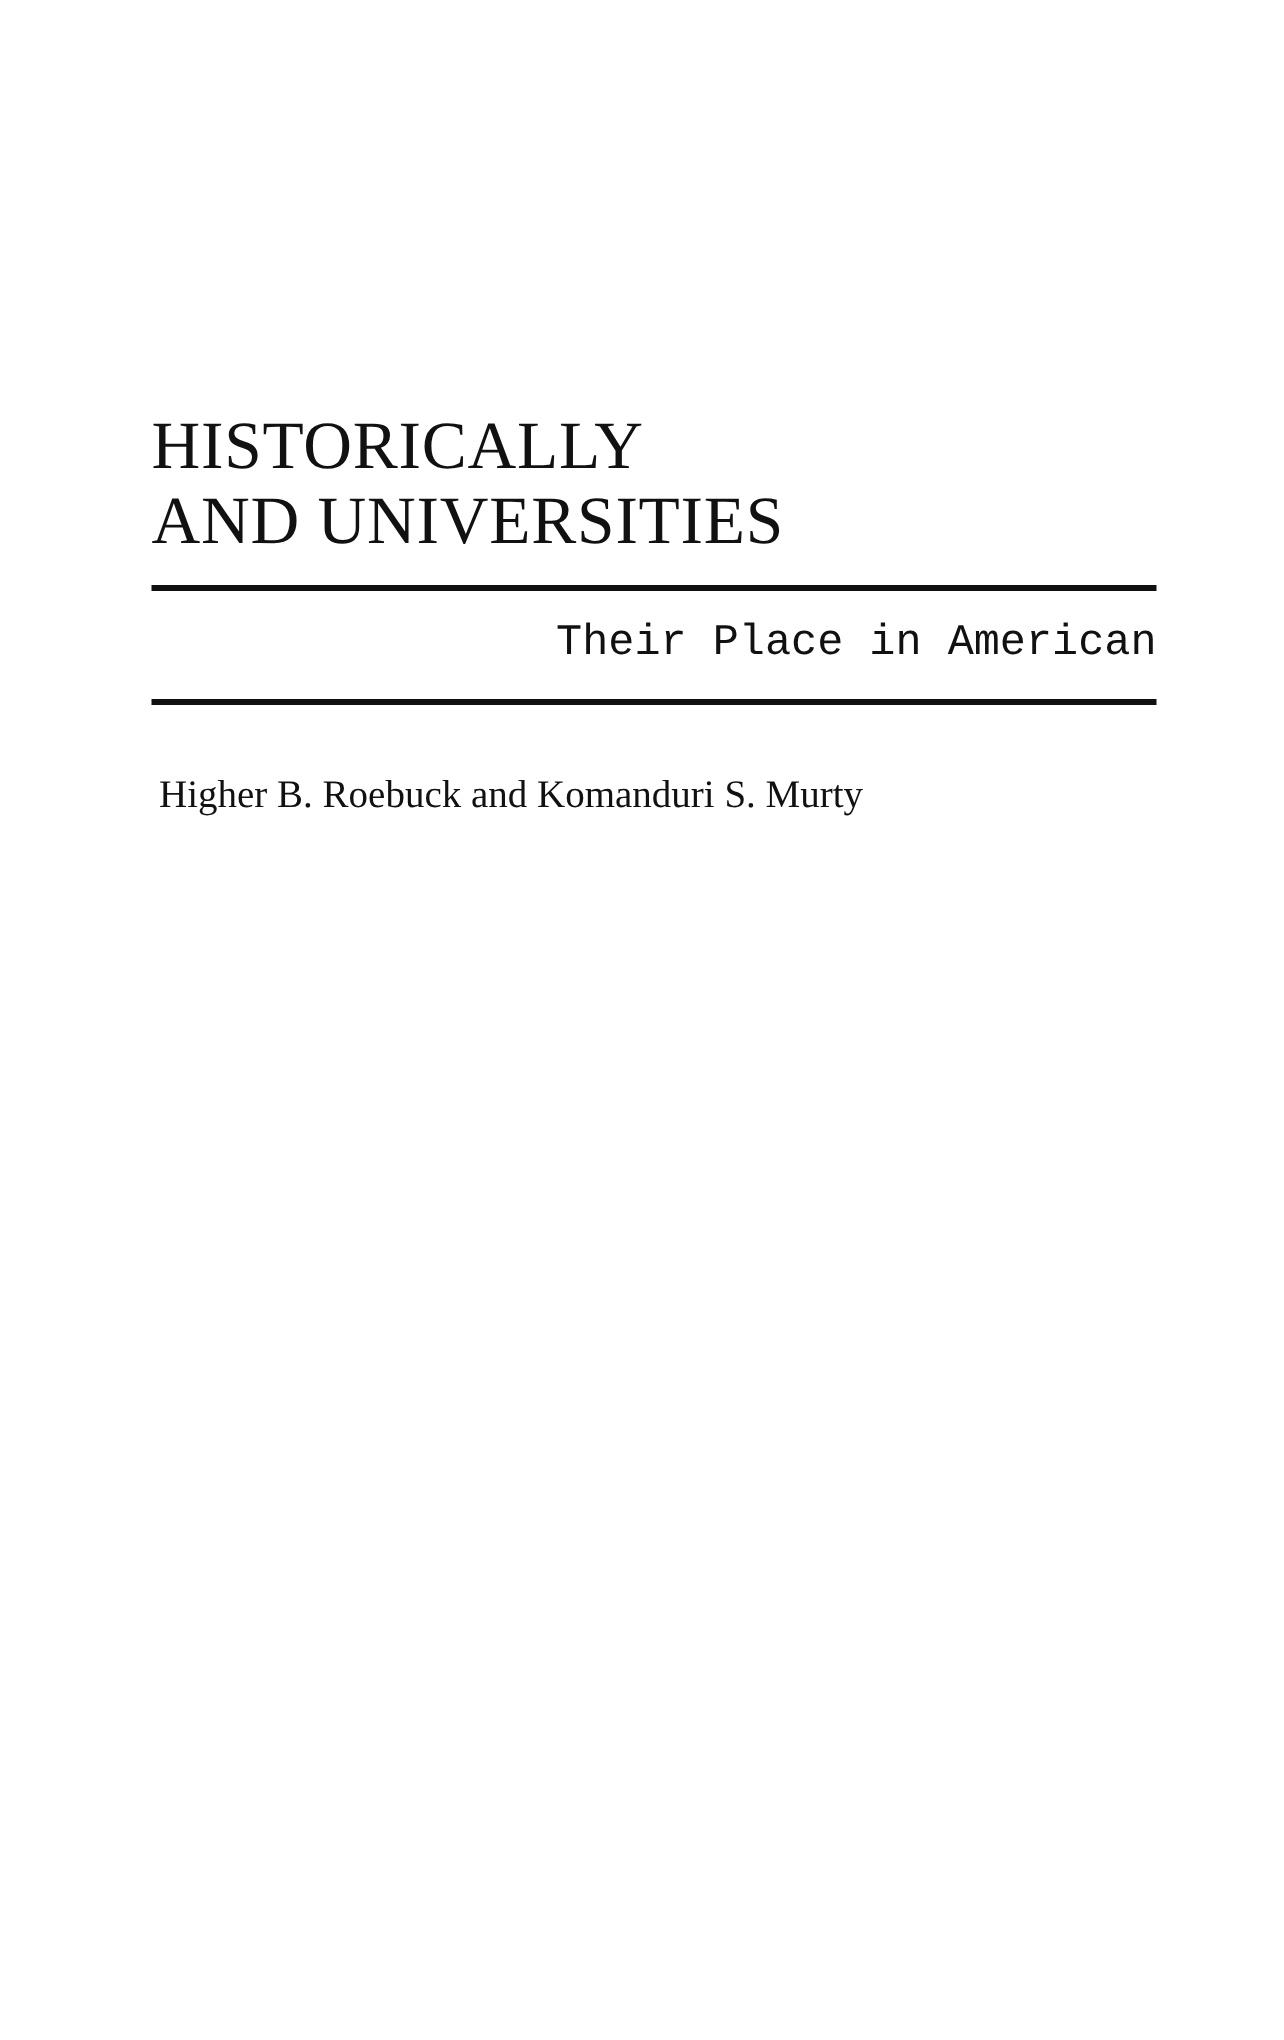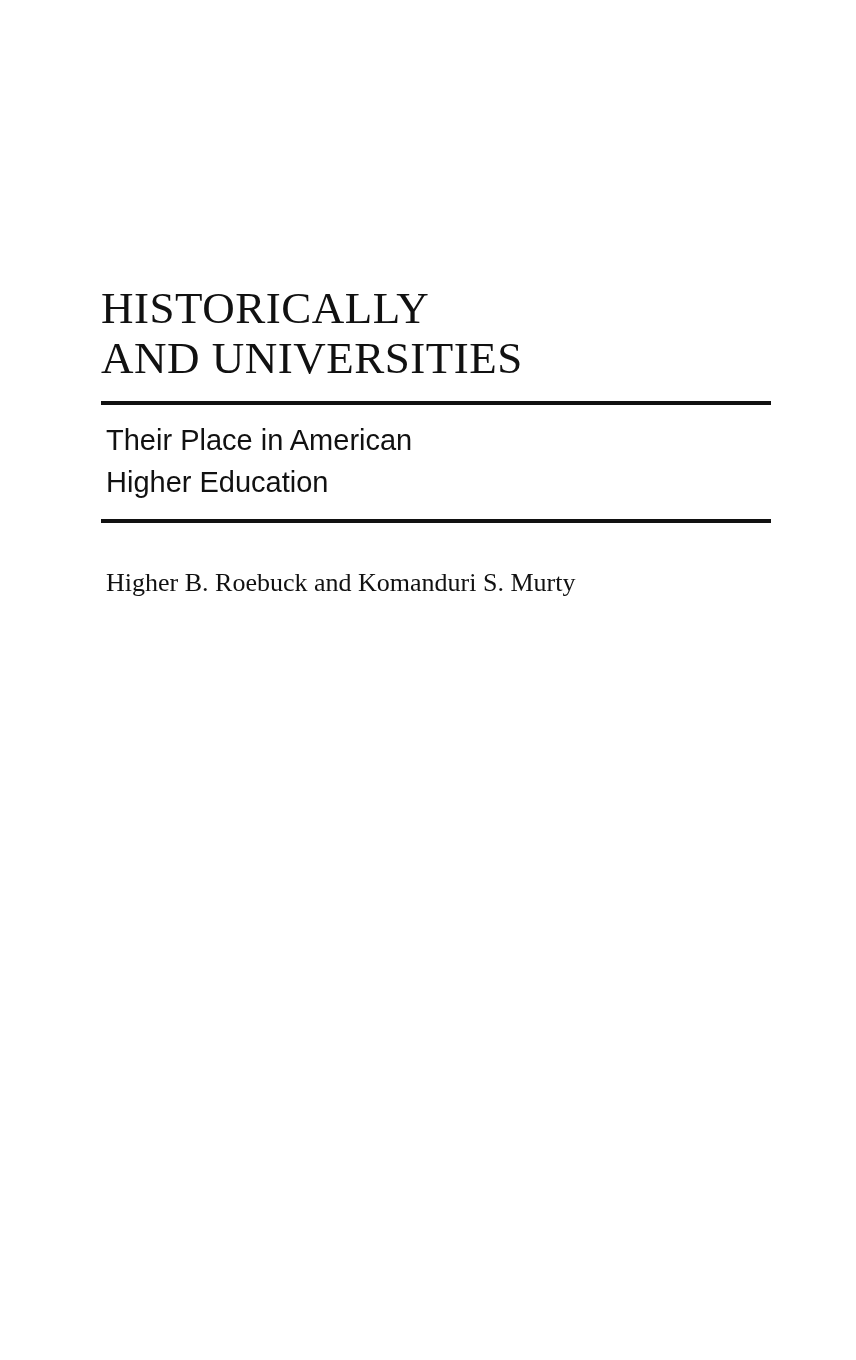--- a/index.html
+++ b/index.html
@@ -16,21 +16,21 @@
   }
   .page {
     position: relative;
     width: 856px;
     height: 1360px;
     background: #ffffff;
   }
   .title-block {
     position: absolute;
     left: 101px;
-    top: 283px;
+    top: 272px;
     width: 670px;
   }
   .main-title {
     font-family: "Liberation Serif", serif;
     font-size: 45px;
     line-height: 50px;
     font-weight: normal;
     letter-spacing: 0.5px;
     margin: 0;
     padding: 0;
@@ -43,27 +43,28 @@
   .rule {
     height: 4px;
     background: #111111;
     width: 670px;
     margin: 0;
   }
   .rule-top {
     margin-top: 18px;
   }
   .subtitle {
-    font-family: Liberation Sans, sans-serif;
+    font-family: Liberation Mono, monospace;
     font-size: 29px;
     line-height: 42px;
     font-weight: normal;
     margin: 0;
     padding: 14px 0 16px 5px;
     color: #111111;
+    text-align: right;
   }
   .subtitle .line {
     display: block;
     white-space: nowrap;
   }
   .authors {
     font-family: "Liberation Serif", serif;
     font-size: 26px;
     line-height: 32px;
     padding: 44px 0 0 5px;
@@ -80,21 +81,20 @@
 
     <h1 class="main-title">
       <span class="line">HISTORICALLY</span>
       <span class="line">AND UNIVERSITIES</span>
     </h1>
 
     <div class="rule rule-top"></div>
 
     <h2 class="subtitle">
       <span class="line">Their Place in American</span>
-      <span class="line">Higher Education</span>
     </h2>
 
     <div class="rule rule-bottom"></div>
 
     <div class="authors">Higher B. Roebuck and Komanduri S. Murty</div>
 
   </div>
 
 </div>
 

